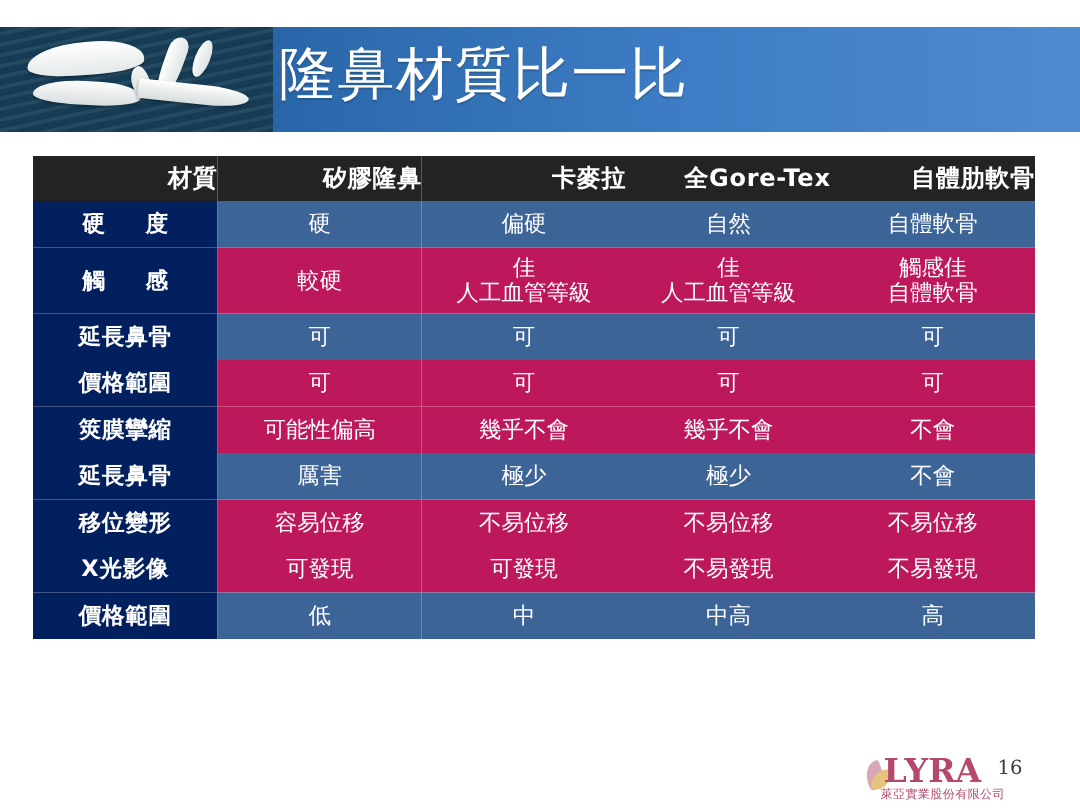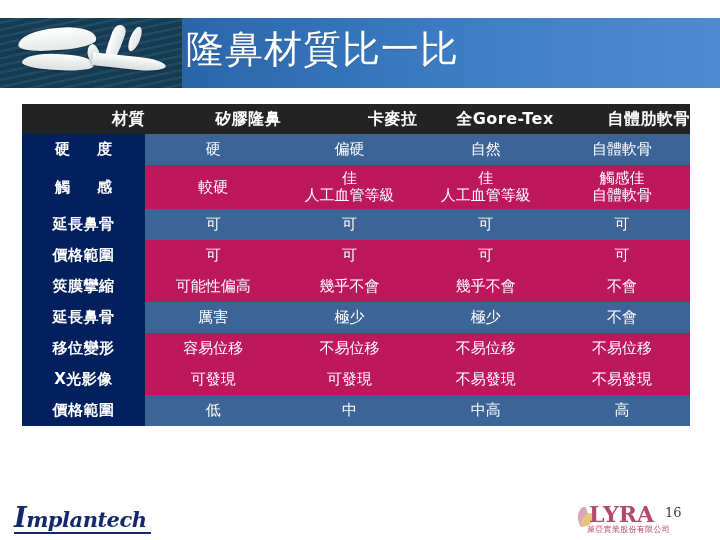--- a/index.html
+++ b/index.html
@@ -399,21 +399,20 @@
           <td>
             <span class="cell-line">中高</span>
           </td>
           <td>
             <span class="cell-line">高</span>
           </td>
         </tr>
       </tbody>
   </table>
 
-  <div class="logo-implantech"><span class="cap">I</span><span>mplantech</span></div>
 
   <div class="logo-lyra">
     <div class="lyra-mark">
       <div class="lyra-petal lyra-p1"></div>
       <div class="lyra-petal lyra-p2"></div>
     </div>
     <div class="lyra-text">LYRA</div>
     <div class="lyra-sub">萊亞實業股份有限公司</div>
   </div>
 

